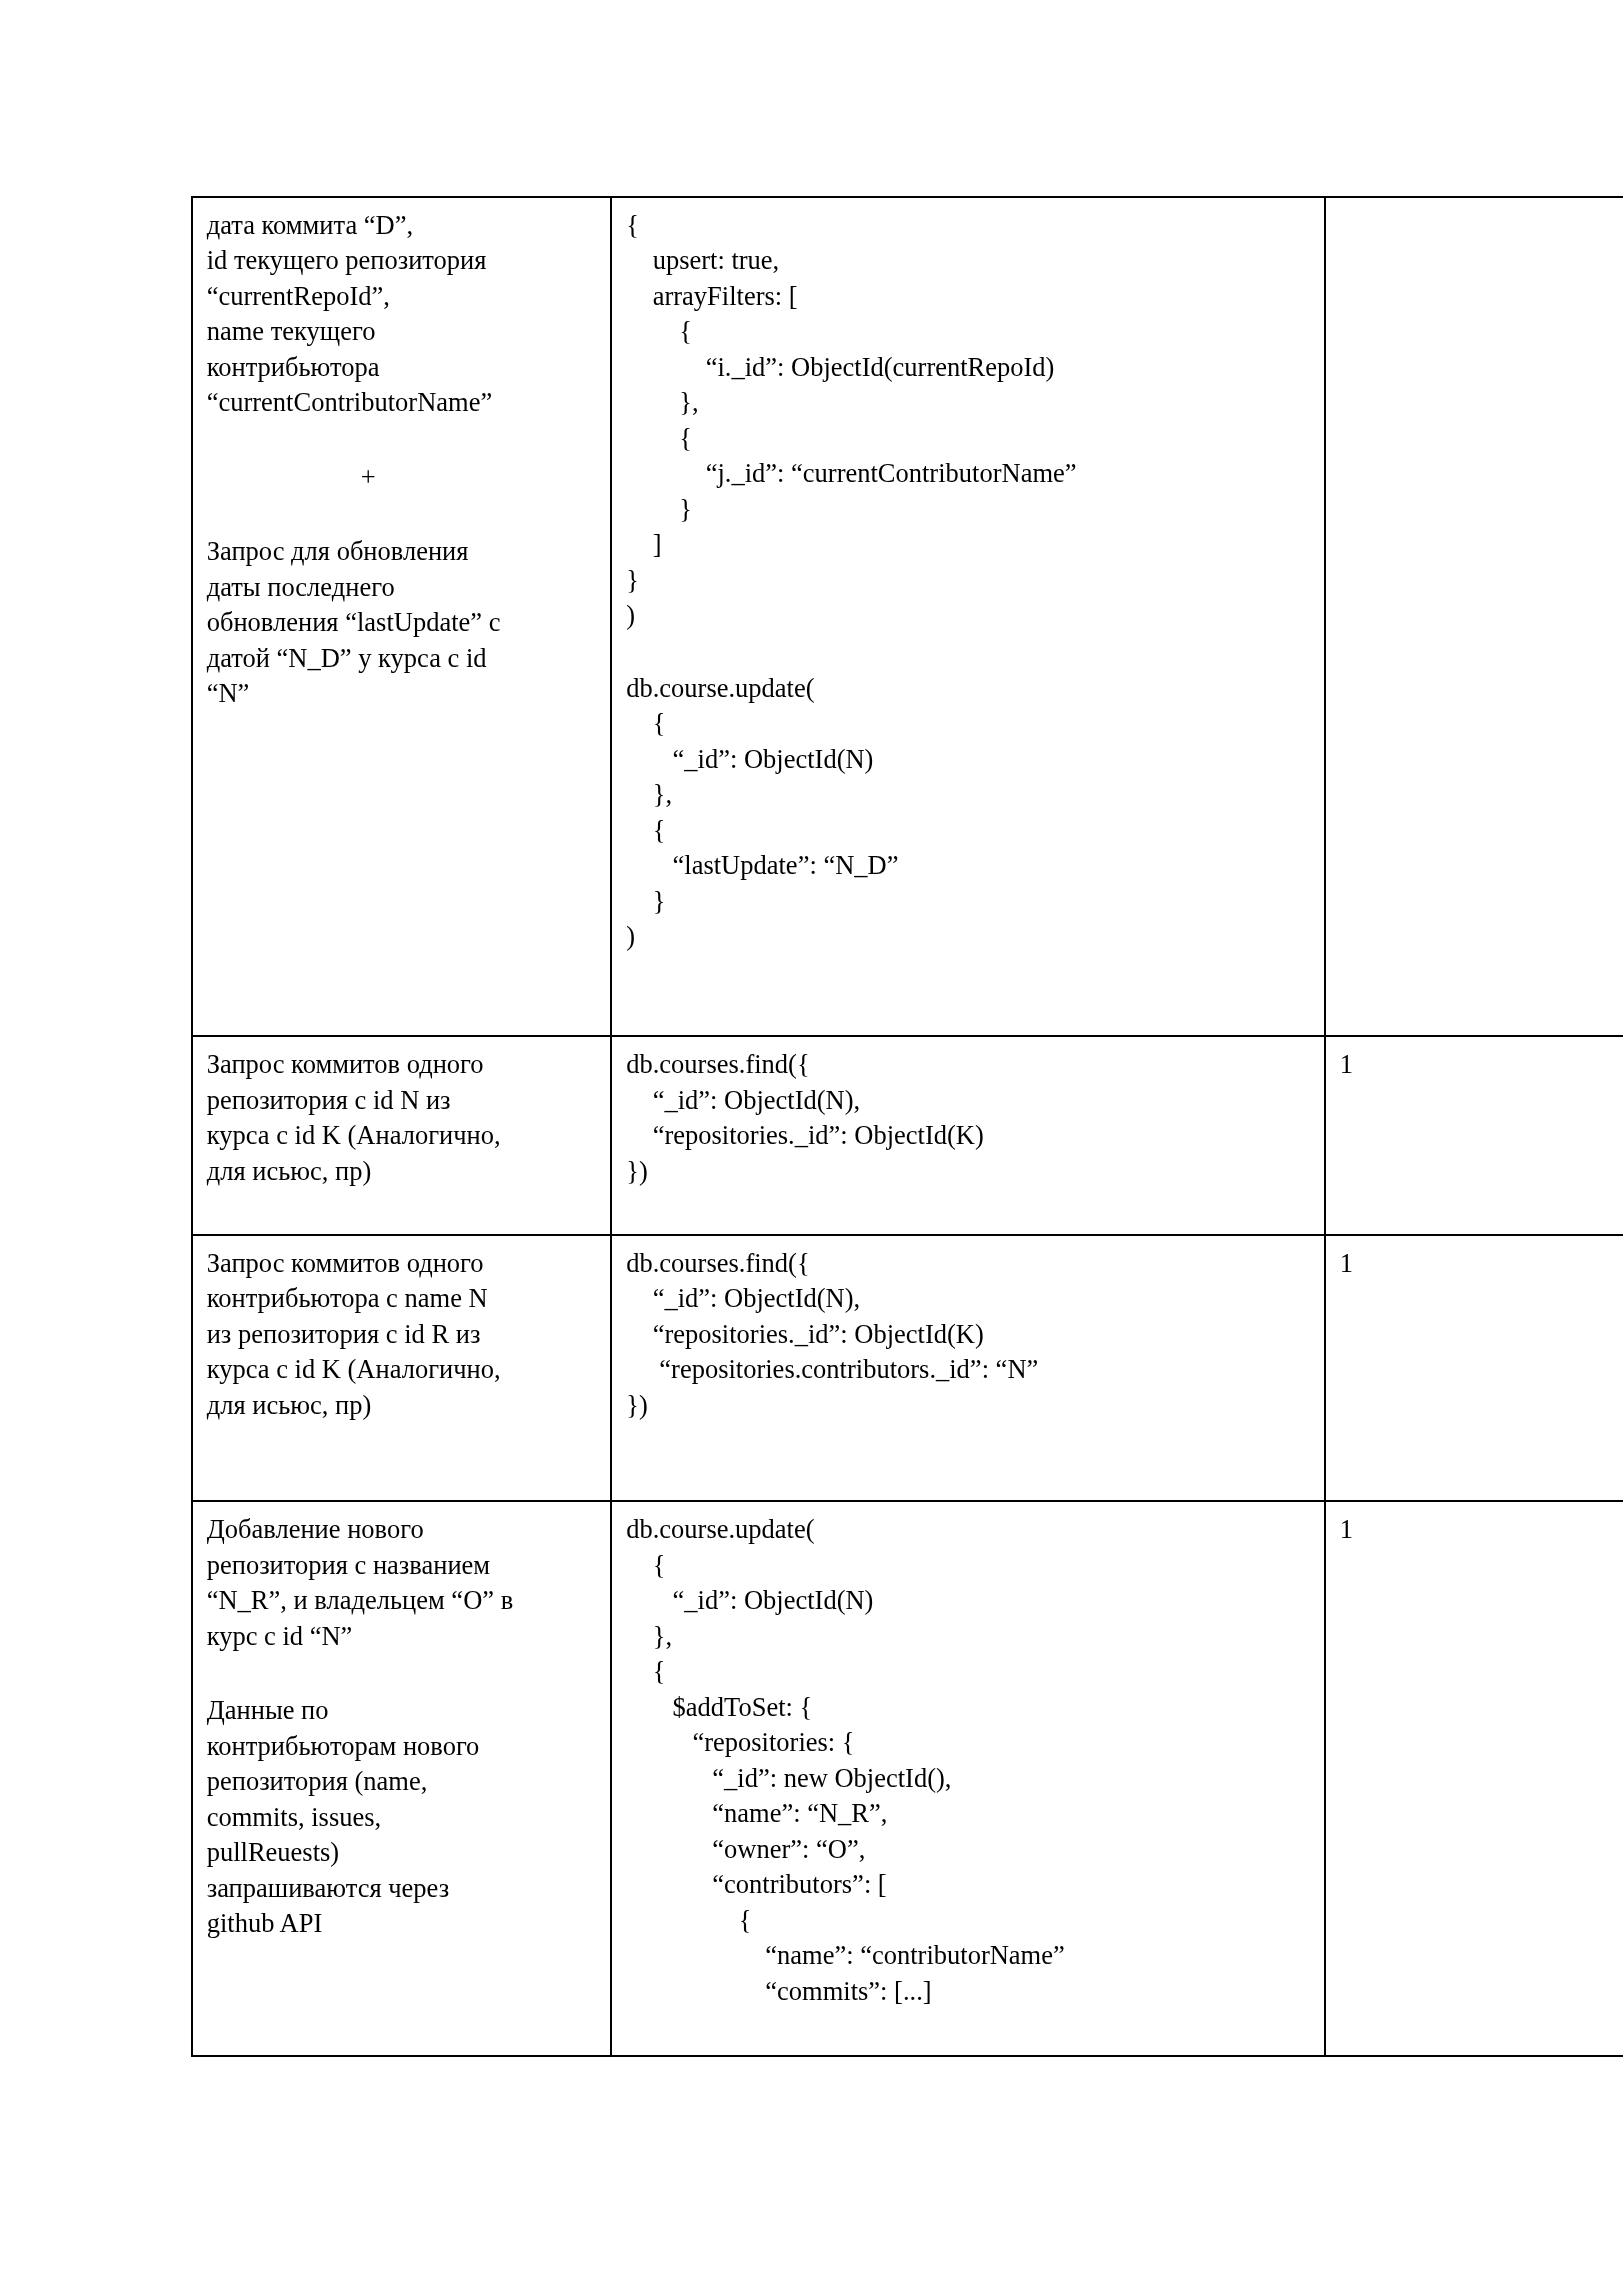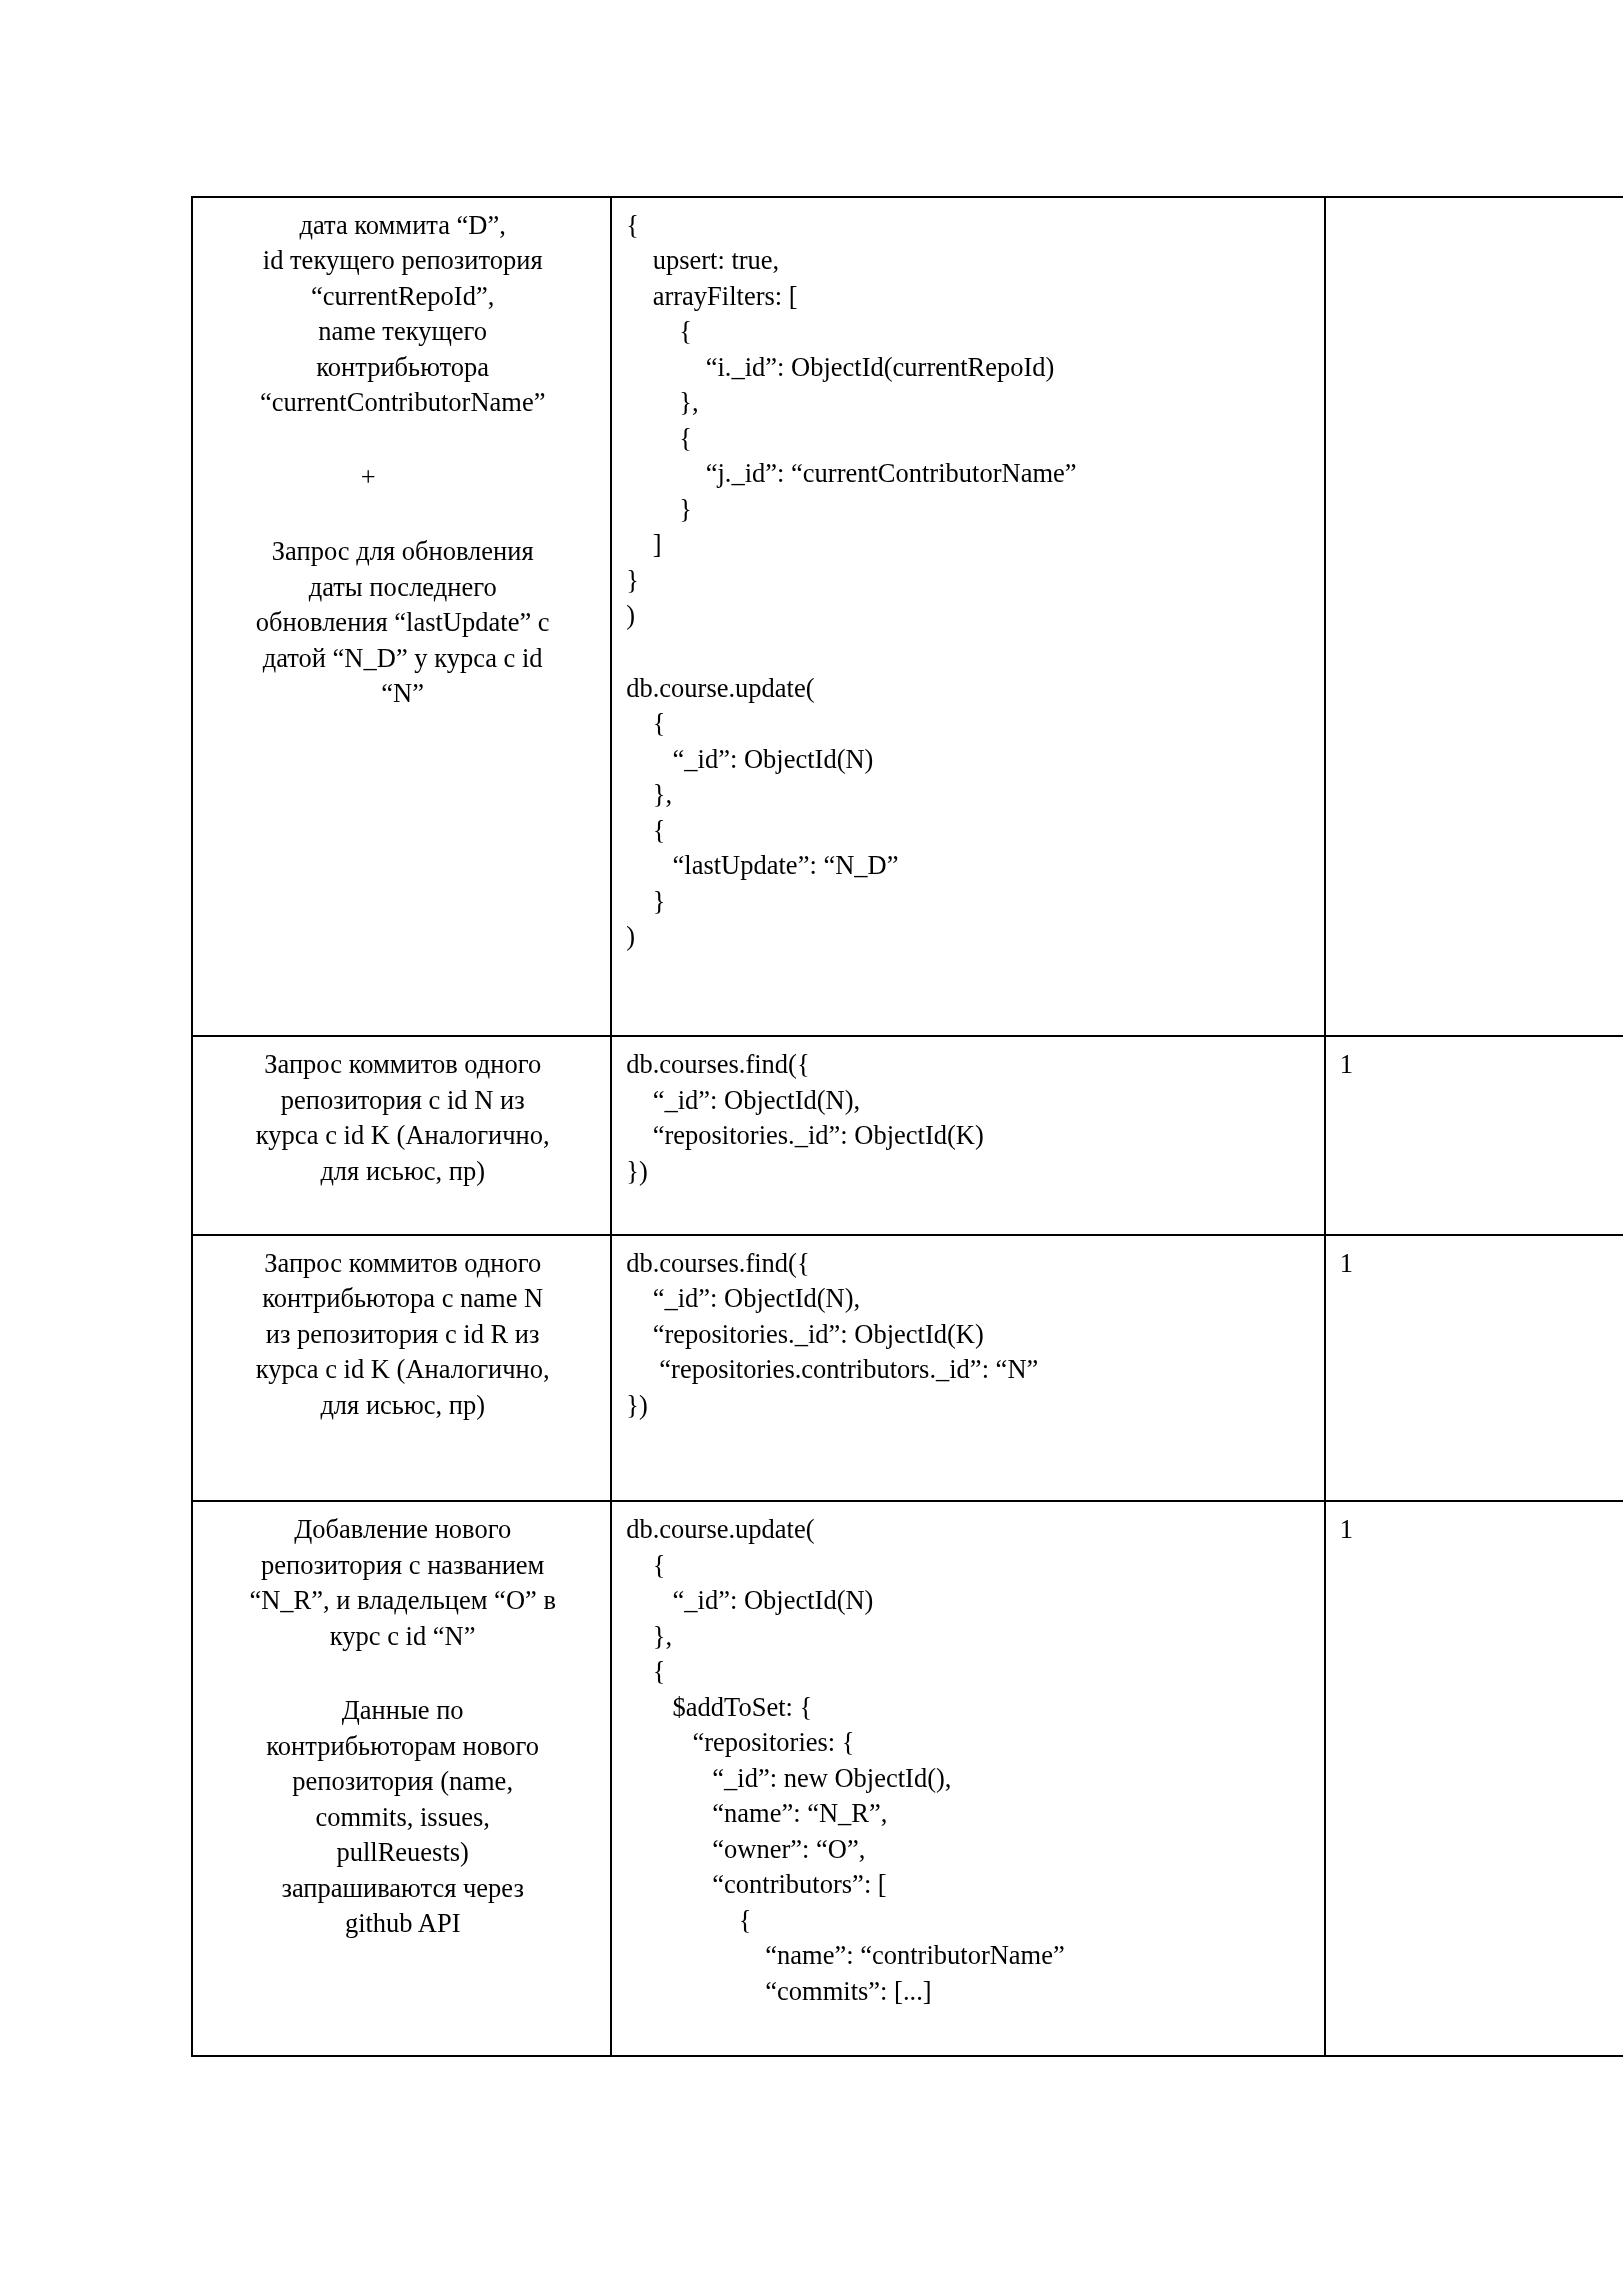--- a/index.html
+++ b/index.html
@@ -35,21 +35,20 @@
     font-size: 26.5px;
     line-height: 1.34;
   }
   .col-desc  { width: 392px; }
   .col-code  { width: 686px; }
   .col-count { width: 274px; }
 
   .desc-cell p {
     margin: 0;
     white-space: pre-wrap;
-    text-align: center;
   }
   .desc-cell .gap {
     height: 39px;
   }
   .plus {
     text-align: center;
     margin: 0;
     padding-right: 69px;
   }
   .code-cell pre {

